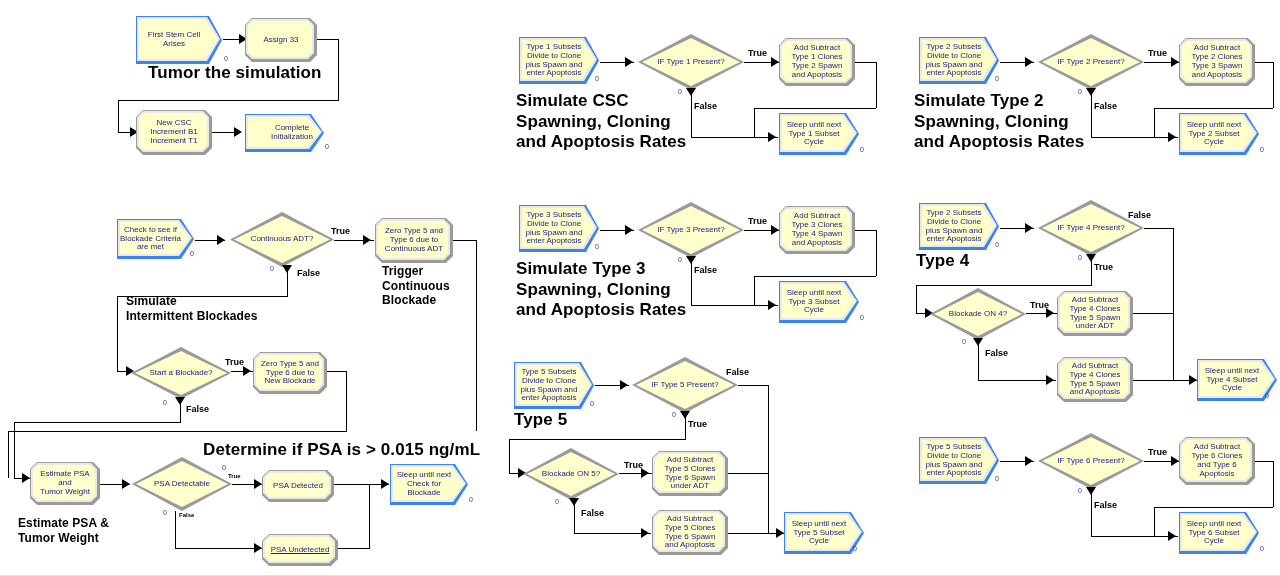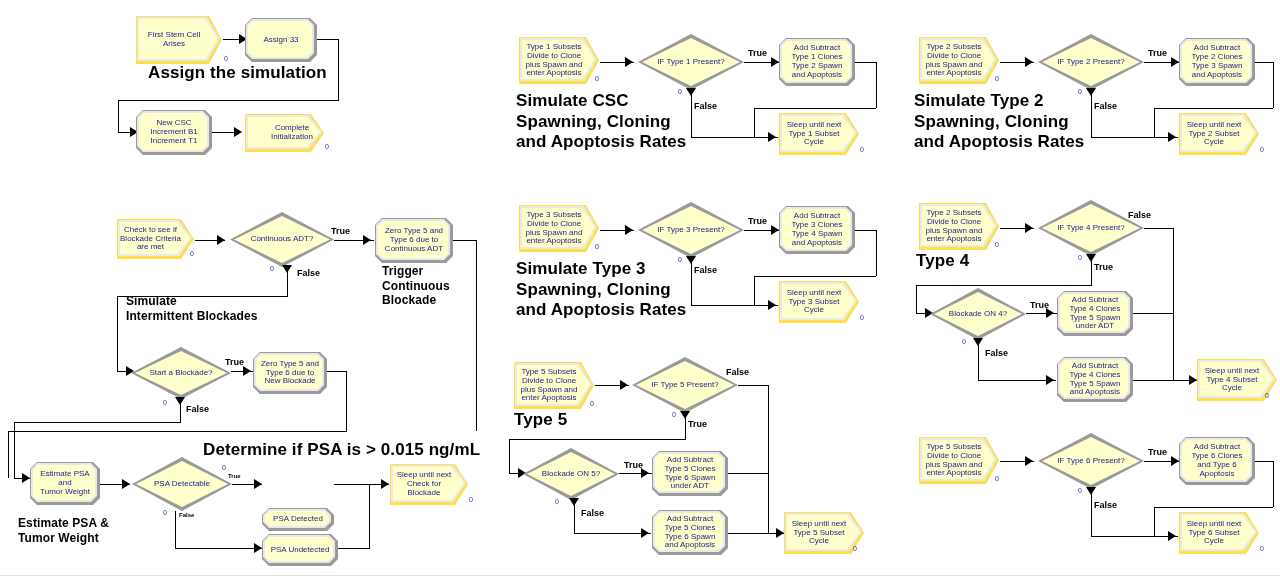--- a/index.html
+++ b/index.html
@@ -28,21 +28,21 @@
   .oct::before{content:"";position:absolute;left:1px;top:1px;right:3px;bottom:3px;
        background:#e9e9e9;
        clip-path:polygon(6px 0,calc(100% - 6px) 0,100% 6px,100% calc(100% - 6px),
                          calc(100% - 6px) 100%,6px 100%,0 calc(100% - 6px),0 6px);}
   .oct::after{content:"";position:absolute;left:3px;top:3px;right:5px;bottom:5px;
        background:#ffffcc;
        clip-path:polygon(5px 0,calc(100% - 5px) 0,100% 5px,100% calc(100% - 5px),
                          calc(100% - 5px) 100%,5px 100%,0 calc(100% - 5px),0 5px);}
 
   
-  .pent{background:#fde047;
+  .pent{background:#3b82f6;
        clip-path:polygon(0 0,calc(100% - 13px) 0,100% 50%,calc(100% - 13px) 100%,0 100%);}
   .pent::before{content:"";position:absolute;left:1px;top:1px;right:2px;bottom:3px;
        background:#e9e9e9;
        clip-path:polygon(0 0,calc(100% - 13px) 0,100% 50%,calc(100% - 13px) 100%,0 100%);}
   .pent::after{content:"";position:absolute;left:3px;top:3px;right:4px;bottom:5px;
        background:#ffffcc;
        clip-path:polygon(0 0,calc(100% - 13px) 0,100% 50%,calc(100% - 13px) 100%,0 100%);}
   .pent .txt{margin-right:10px;}
 
   
@@ -94,21 +94,21 @@
 
   <div class="ln lnh" style="left:212px;top:132px;width:28px;"></div>
   <div class="arw arw-r" style="left:234px;top:127px;"></div>
 
   <div class="node pent" style="left:245px;top:114px;width:79px;height:38px;padding-left:25px;">
     <span class="txt">Complete
 Initialization</span>
     </div>
   <span class="port" style="left:325px;top:143px;">0</span>
 
-  <div class="sect" style="left:148px;top:63px;">Assign the simulation</div>
+  <div class="sect" style="left:148px;top:63px;">Tumor the simulation</div>
 
   <div class="node pent" style="left:519px;top:37px;width:80px;height:47px;align-items:center;">
     <span class="txt">Type 1 Subsets
 Divide to Clone
 plus Spawn and
 enter Apoptosis</span>
     </div>
   <span class="port" style="left:595px;top:75px;">0</span>
 
   <div class="ln lnh" style="left:600px;top:62px;width:34px;"></div>
@@ -520,30 +520,30 @@
   <div class="node dia" style="left:132px;top:457px;width:100px;height:54px;">
     <span class="txt">PSA Detectable</span>
     </div>
   <span class="port" style="left:222px;top:464px;">0</span>
   <span class="port" style="left:163px;top:509px;">0</span>
 
   <span class="tf sm" style="left:228px;top:473px;">True</span>
   <div class="ln lnh" style="left:232px;top:484px;width:30px;"></div>
   <div class="arw arw-r" style="left:254px;top:479px;"></div>
 
-  <div class="node oct" style="left:262px;top:470px;width:72px;height:23px;margin-top:38px;">
+  <div class="node oct" style="left:262px;top:470px;width:72px;height:32px;">
     <span class="txt">PSA Detected</span>
     </div>
 
   <span class="tf sm" style="left:179px;top:512px;">False</span>
   <div class="ln lnv" style="left:175px;top:511px;height:37px;"></div>
   <div class="ln lnh" style="left:175px;top:548px;width:87px;"></div>
   <div class="arw arw-r" style="left:254px;top:543px;"></div>
 
-  <div class="node oct" style="left:262px;top:534px;width:76px;height:32px;">
+  <div class="node oct" style="left:262px;top:534px;width:76px;height:32px;text-decoration:underline;">
     <span class="txt">PSA Undetected</span>
     </div>
 
   <div class="ln lnh" style="left:334px;top:484px;width:36px;"></div>
   <div class="ln lnh" style="left:338px;top:548px;width:32px;"></div>
   <div class="ln lnv" style="left:369px;top:484px;height:64px;"></div>
   <div class="ln lnh" style="left:369px;top:484px;width:20px;"></div>
   <div class="arw arw-r" style="left:381px;top:479px;"></div>
 
   <div class="node pent" style="left:390px;top:464px;width:78px;height:41px;">

